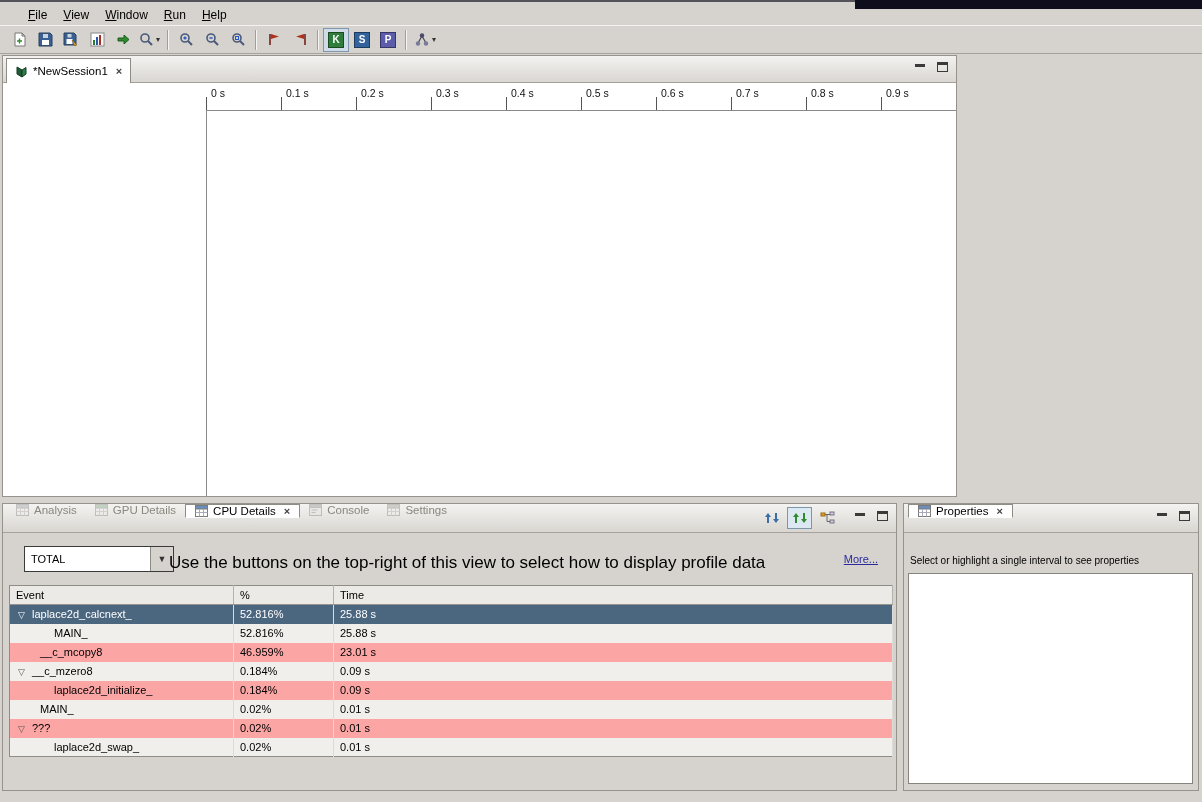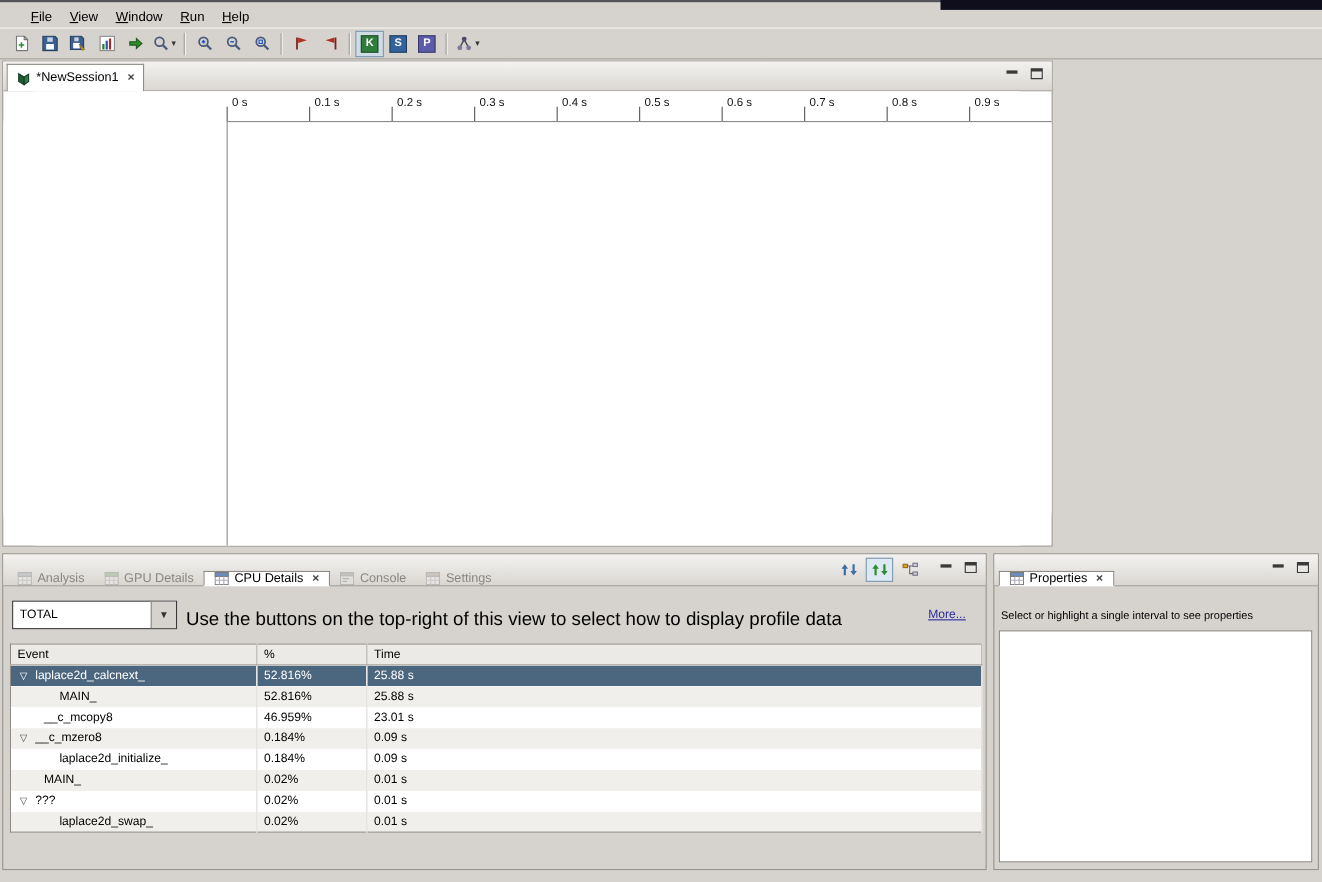--- a/index.html
+++ b/index.html
@@ -49,39 +49,39 @@
   .ruler { position:absolute; left:203px; top:0; right:0; height:28px; border-bottom:1px solid #8a8a8a; display:flex; }
   .rcell { width:100px; position:relative; font-size:10.5px; padding:4px 0 0 5px; color:#111; }
   .rcell::after { content:''; position:absolute; left:0; top:14px; bottom:0; border-left:1px solid #555; }
   .vdivider { position:absolute; left:203px; top:28px; bottom:0; border-left:1px solid #8a8a8a; }
 
   
   .viewpanel { position:absolute; border:1px solid #96938c; background:#d6d3ce; }
   .cpu-panel { left:2px; top:503px; width:895px; height:288px; }
   .props-panel { left:903px; top:503px; width:296px; height:288px; }
   .vheader { position:absolute; left:0; top:0; right:0; height:29px; background:linear-gradient(#f4f3f1,#d9d6d1);
-             border-bottom:1px solid #a5a29c; display:flex; align-items:flex-end; padding-left:4px; }
+             border-bottom:1px solid #a5a29c; display:flex; align-items:flex-start; padding-left:4px; }
   .vtab { display:flex; align-items:center; gap:5px; padding:0 9px; font-size:11.5px; color:#8a877f; }
   .vtab.active { background:#fff; border:1px solid #8f8c86; border-bottom-color:#fff; margin-bottom:-1px; color:#000; }
   .vtab .ticon { opacity:.55; }
   .vtab.active .ticon { opacity:1; }
   .view-toolbar { position:absolute; right:56px; top:3px; display:flex; gap:3px; }
   .vbtn { width:25px; height:22px; display:flex; align-items:center; justify-content:center; border:1px solid transparent; }
   .vbtn.pressed { border:1px solid #7c97ad; background:#dce8f2; }
   .vcontent { position:absolute; left:0; top:29px; right:0; bottom:0; }
 
   
-  .combo { position:absolute; left:8px; top:13px; width:150px; height:26px; border:1px solid #3a3a3a; display:flex; background:#fff;justify-content:flex-end; }
+  .combo { position:absolute; left:21px; top:13px; width:150px; height:26px; border:1px solid #3a3a3a; display:flex; background:#fff;justify-content:flex-end; }
   .combo-text { flex:1; font-size:11px; padding:6px 6px 0 6px; }
   .combo-btn { width:23px; background:#d6d3ce; border-left:1px solid #8f8c86; display:flex; align-items:center; justify-content:center; }
   .combo-btn .caret { font-size:9px; }
   .help-text { position:absolute; left:166px; top:20px; font-size:17px; color:#000; }
   .more-link { position:absolute; right:18px; top:20px; font-size:11px; color:#2b2b9e; text-decoration:underline; cursor:pointer; }
 
-  table.profile { position:absolute; left:6px; top:52px; width:883px; border-collapse:collapse; table-layout:fixed; background:#ffffff;
+  table.profile { position:absolute; left:6px; top:52px; width:883px; border-collapse:collapse; table-layout:fixed; background:#fca5a5;
                   border:1px solid #8f8c86; font-size:11px; }
   .profile col.c-event { width:224px; } .profile col.c-pct { width:100px; } .profile col.c-time { width:559px; }
   .profile th { height:19px; background:#ebeae7; font-weight:normal; text-align:left; padding:1px 6px;
                 border-right:1px solid #b5b2ac; border-bottom:1px solid #96938c; }
   .profile td { height:19px; padding:0 6px; border-right:1px solid #dddbd7; white-space:nowrap; overflow:hidden; }
   .profile tr.alt td { background:#f1efec; }
   .profile tr.sel td { background:#4b667f; color:#fff;margin-top:40px; }
   .tree-arrow { display:inline-block; width:14px; font-size:9px; color:#555; }
   .sel .tree-arrow { color:#fff; }
   td.ev-l0 { padding-left:8px; }

